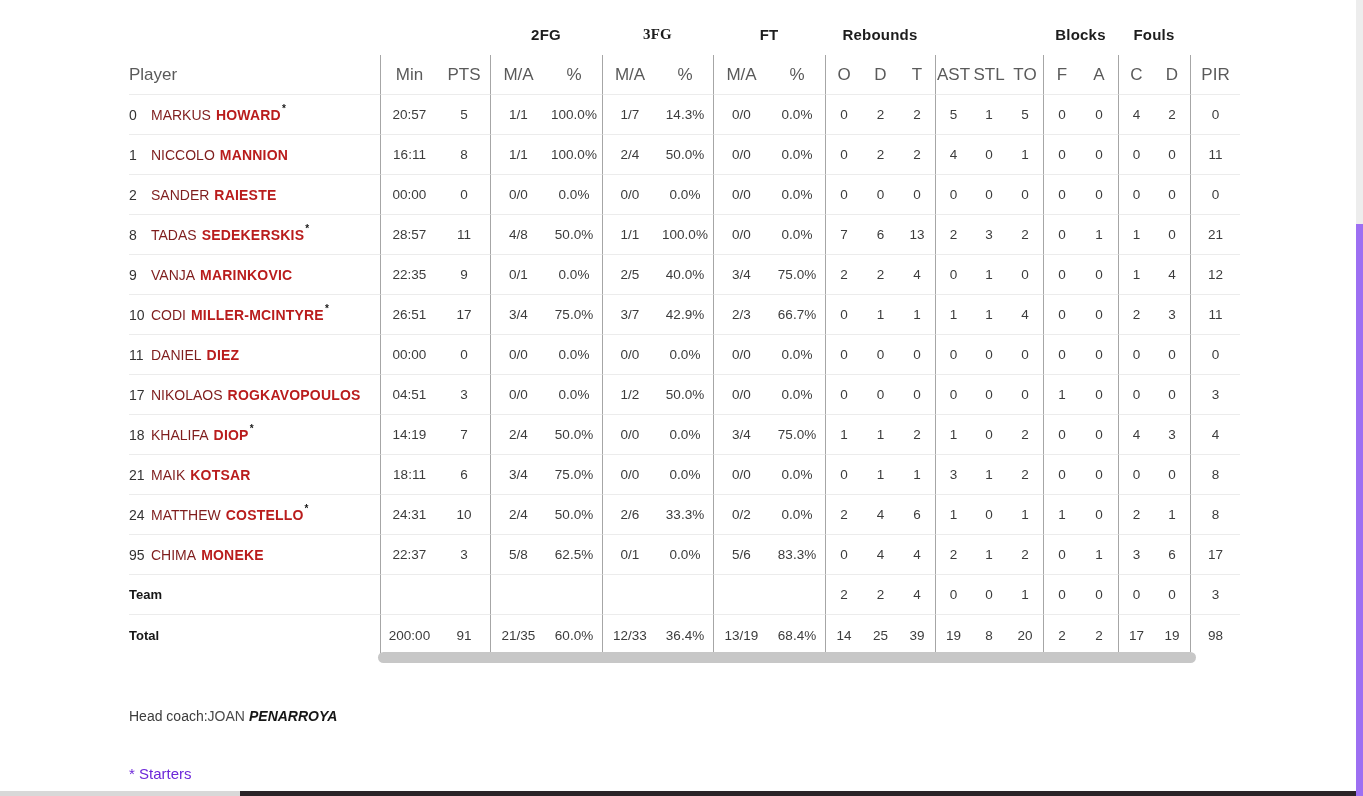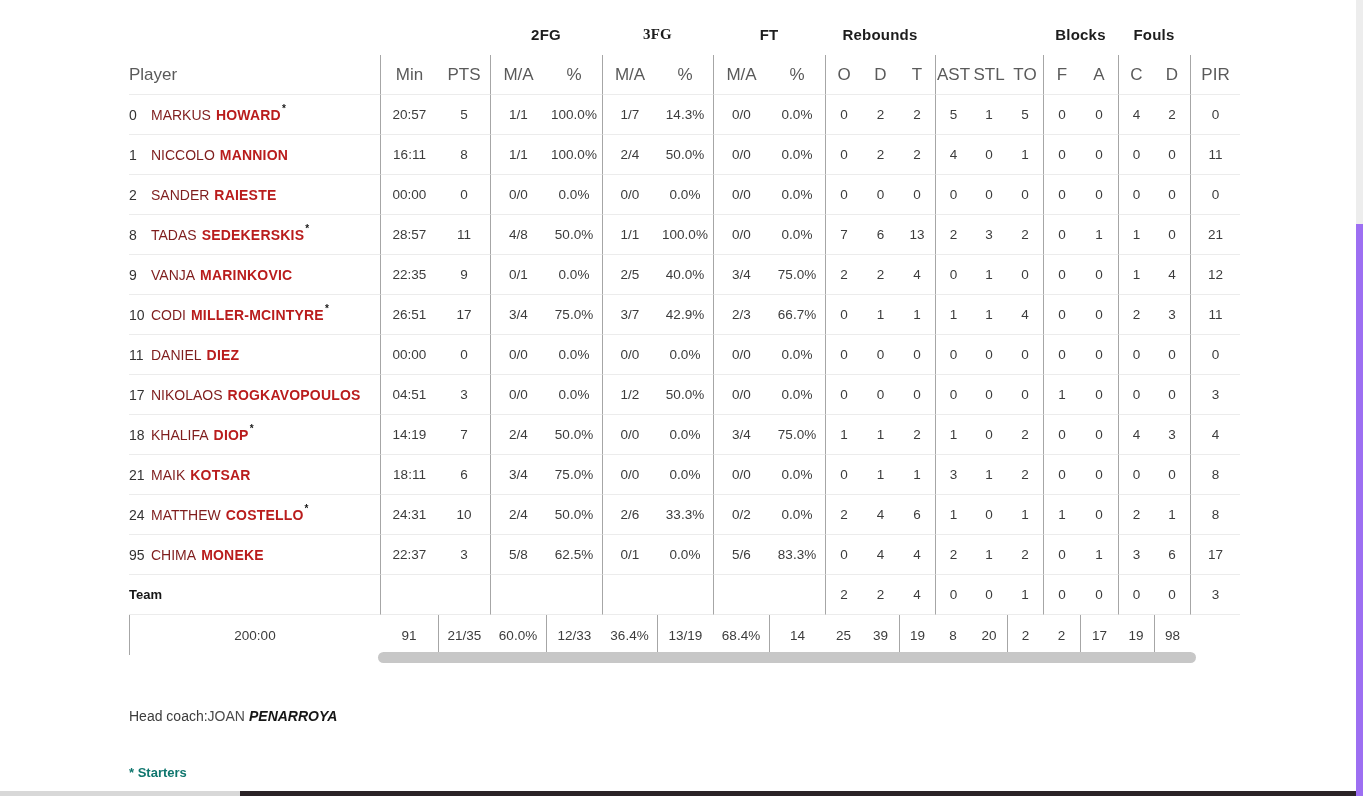--- a/index.html
+++ b/index.html
@@ -25,21 +25,21 @@
   .bl{border-left:1px solid #a6a6a6;}
   .nb{border-bottom:none;}
   .num{display:inline-block;width:22px;font-size:14px;color:#333;}
   .first{font-size:14px;color:#7f1d1d;margin-right:5px;}
   .last{font-size:14px;color:#b91c1c;font-weight:bold;letter-spacing:.2px;}
   .star{font-size:10px;font-weight:bold;color:#161616;line-height:1;align-self:flex-start;margin-top:9px;margin-left:1px;}
   .rowlabel{font-size:13px;font-weight:bold;color:#161616;}
   .coach{position:absolute;left:129px;top:708px;font-size:14px;color:#3c3c3c;}
   .coach .cname{color:#4a4a4a;margin-left:0;}
   .coach .clast{color:#161616;font-weight:bold;margin-left:4px;font-style:italic;}
-  .starters{position:absolute;left:129px;top:765px;font-size:13px;color:#0f766e;font-weight:bold;}
+  .starters{position:absolute;left:129px;top:765px;font-size:15px;color:#6d28d9;}
   .hscroll{
     position:absolute;left:378px;top:652px;width:818px;height:11px;
     border-radius:6px;background:var(--sb-gray,#c7c7c7);
   }
   .vtrack{position:absolute;right:0;top:0;width:7px;height:796px;background:#ededed;z-index:5;}
   .vthumb{position:absolute;right:0;top:224px;width:7px;height:572px;background:var(--accent,#9d6ff2);z-index:6;}
   .bottombar-light{position:absolute;left:0;bottom:0;width:240px;height:5px;background:var(--bar-gray,#d8d8d8);}
   .bottombar-dark{position:absolute;left:240px;bottom:0;width:1123px;height:5px;background:var(--bar-dark,#2b2327);}
 </style>
 </head>
@@ -384,20 +384,23 @@
       <div class="cell">2</div>
       <div class="cell">4</div>
       <div class="cell bl">0</div>
       <div class="cell">0</div>
       <div class="cell">1</div>
       <div class="cell bl">0</div>
       <div class="cell">0</div>
       <div class="cell bl">0</div>
       <div class="cell">0</div>
       <div class="cell bl">3</div>
+      <div class="cell playercell nb">
+        <span class="rowlabel">Total</span>
+      </div>
       <div class="cell bl nb">200:00</div>
       <div class="cell nb">91</div>
       <div class="cell bl nb">21/35</div>
       <div class="cell nb">60.0%</div>
       <div class="cell bl nb">12/33</div>
       <div class="cell nb">36.4%</div>
       <div class="cell bl nb">13/19</div>
       <div class="cell nb">68.4%</div>
       <div class="cell bl nb">14</div>
       <div class="cell nb">25</div>

